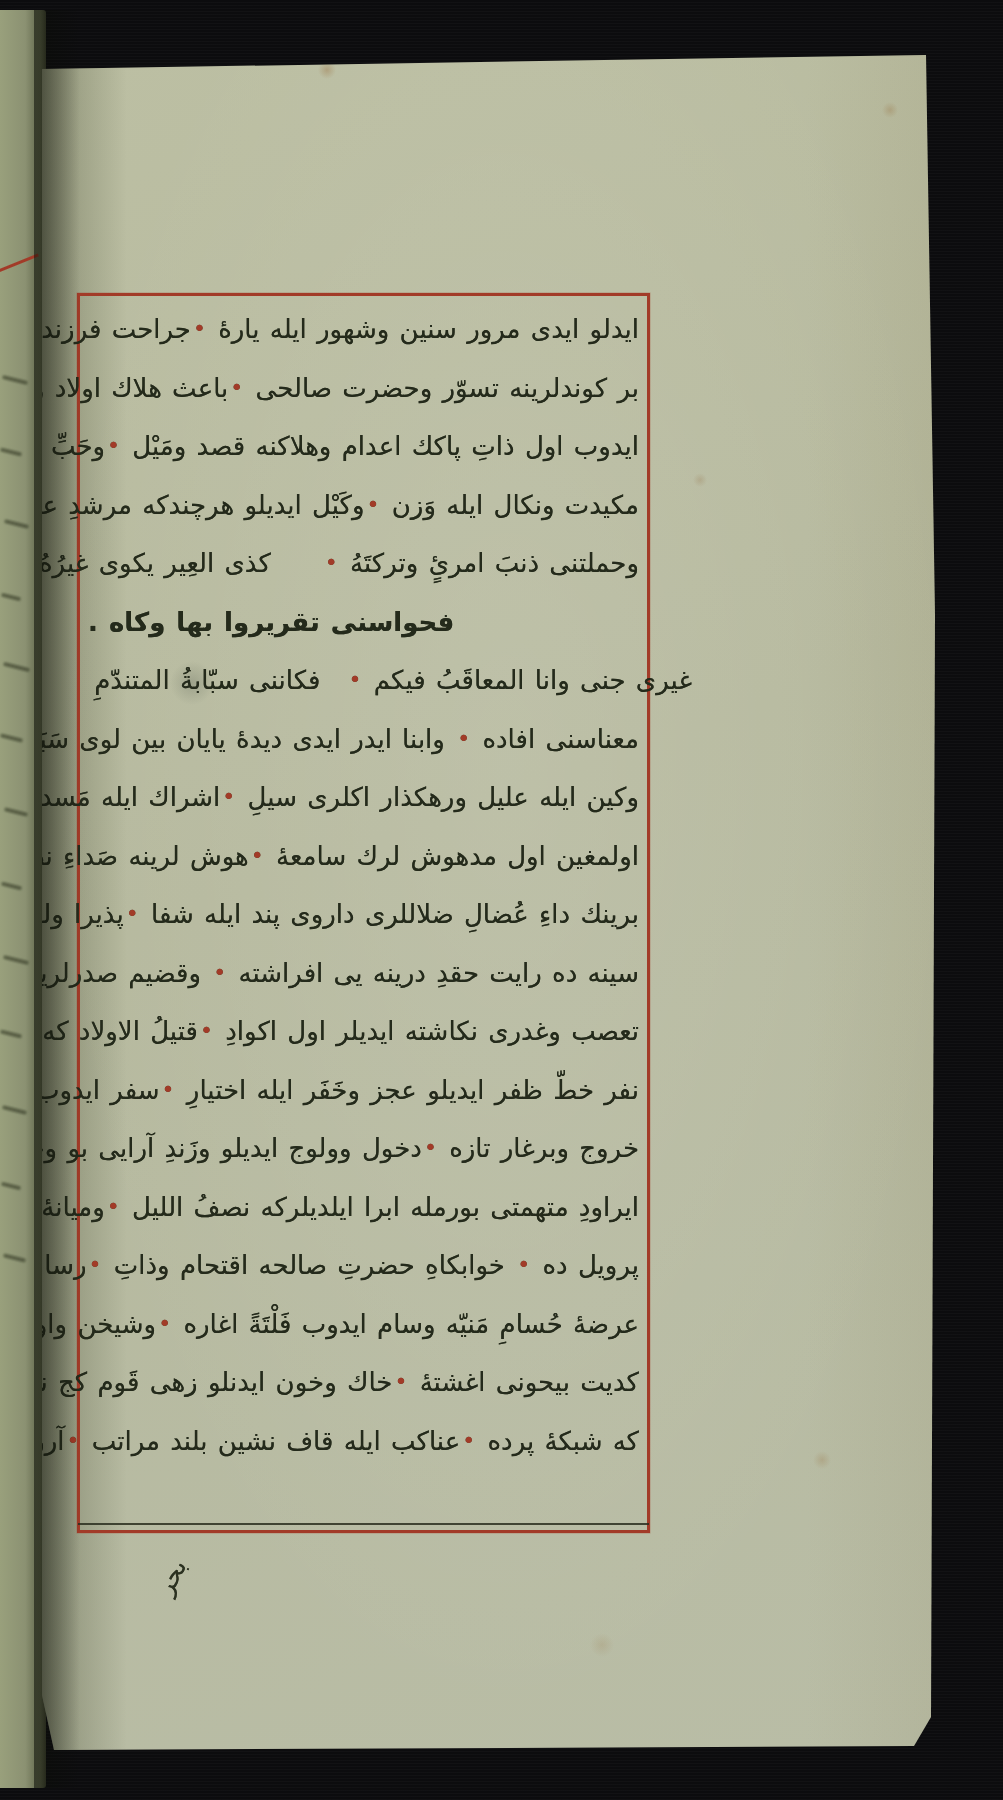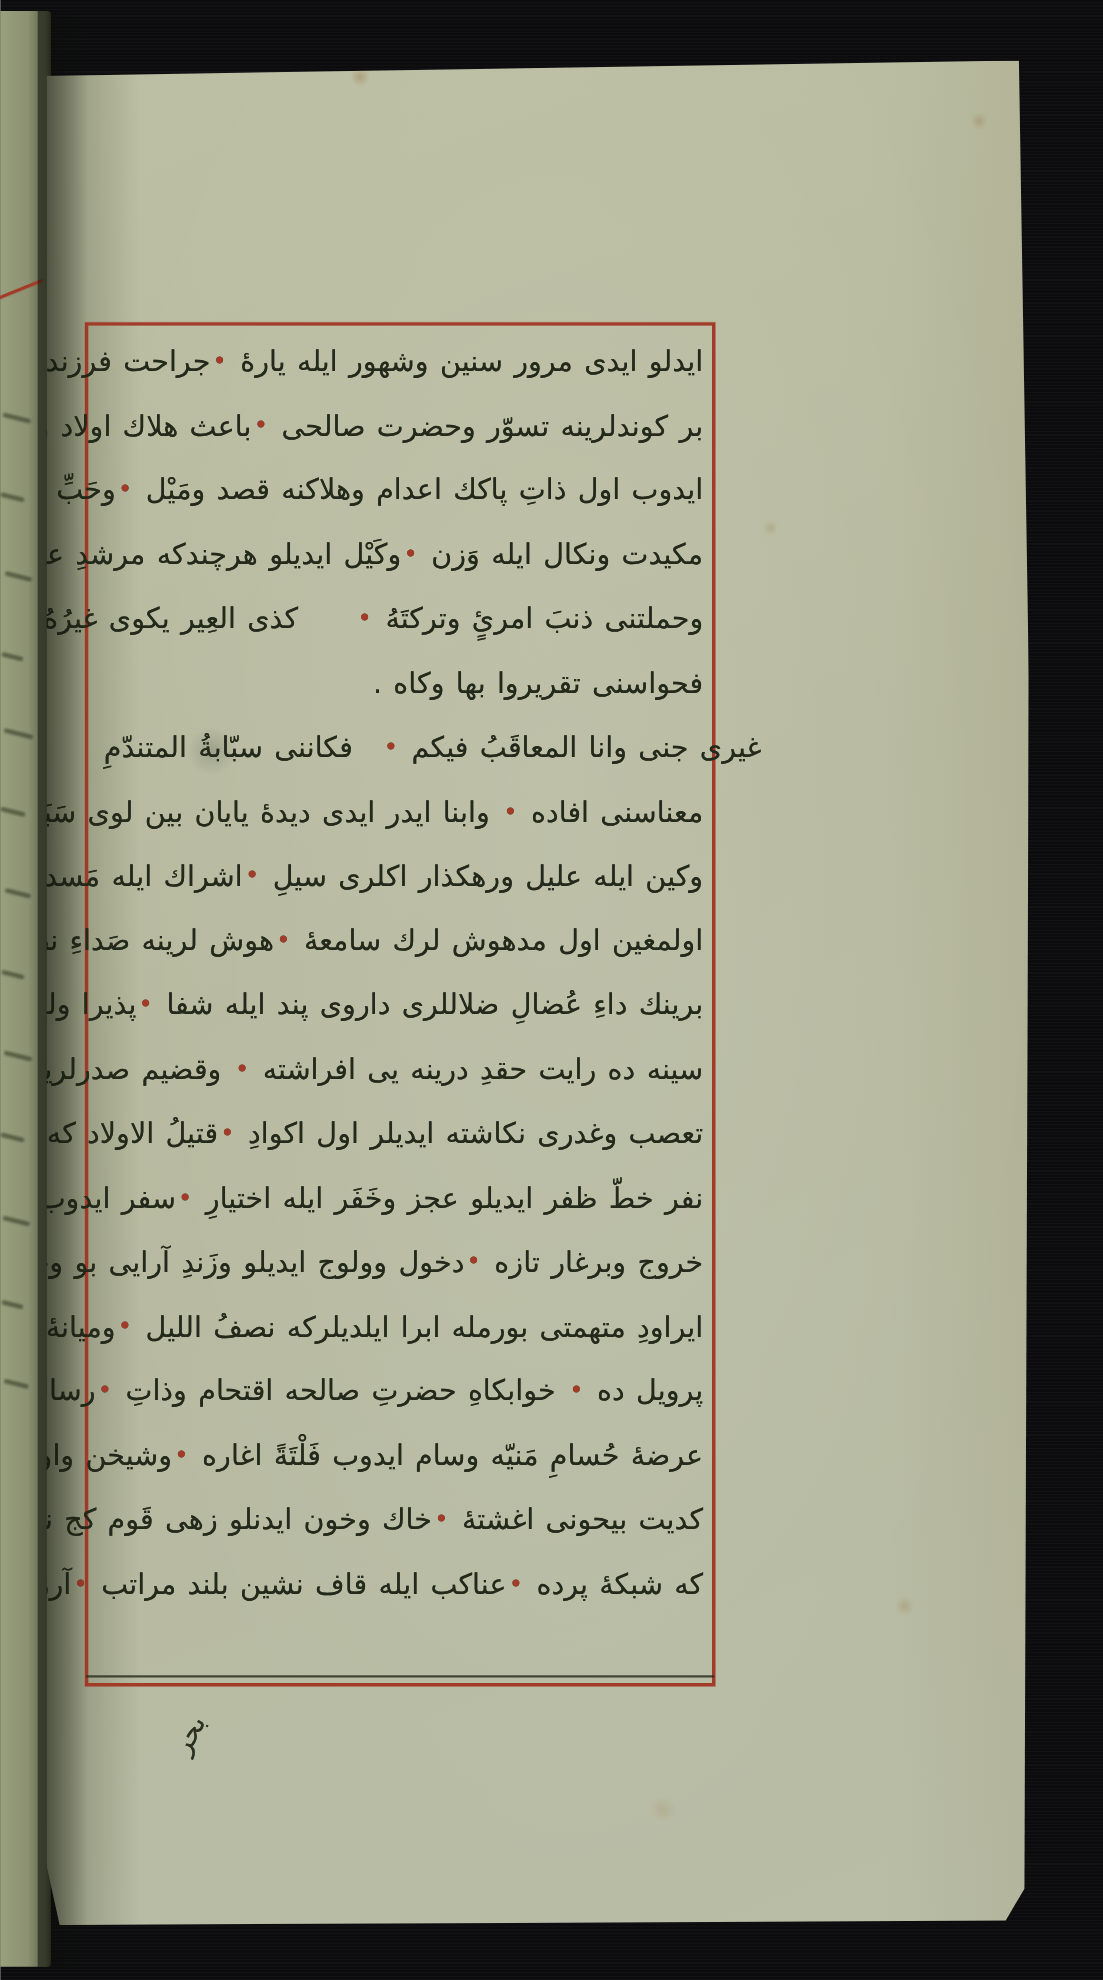--- a/index.html
+++ b/index.html
@@ -65,21 +65,21 @@
   .textblock{
     position:absolute;inset:4px 8px 10px 8px;
     direction:rtl;
   }
   .line{
     height:58.5px;line-height:58.5px;white-space:pre;
     font-size:26px;color:#242a1b;word-spacing:2px;
     text-align:right;
     text-shadow:0 0 0.6px rgba(36,42,27,0.8);
   }
-  .line.center{text-align:right;}
+  .line.center{text-align:left;font-weight:bold;}
   .line.center-left{text-align:center;transform:translateX(53px);} 
   .rd{color:#a23b28;font-size:22px;vertical-align:2px;padding:0 2px;}
   
   .catchword{
     position:absolute;left:112px;top:1508px;
     font-size:24px;color:#2b3120;
     transform:rotate(-62deg);transform-origin:center;
     text-shadow:0 0 0.6px rgba(43,49,32,0.8);
   }
 </style>

